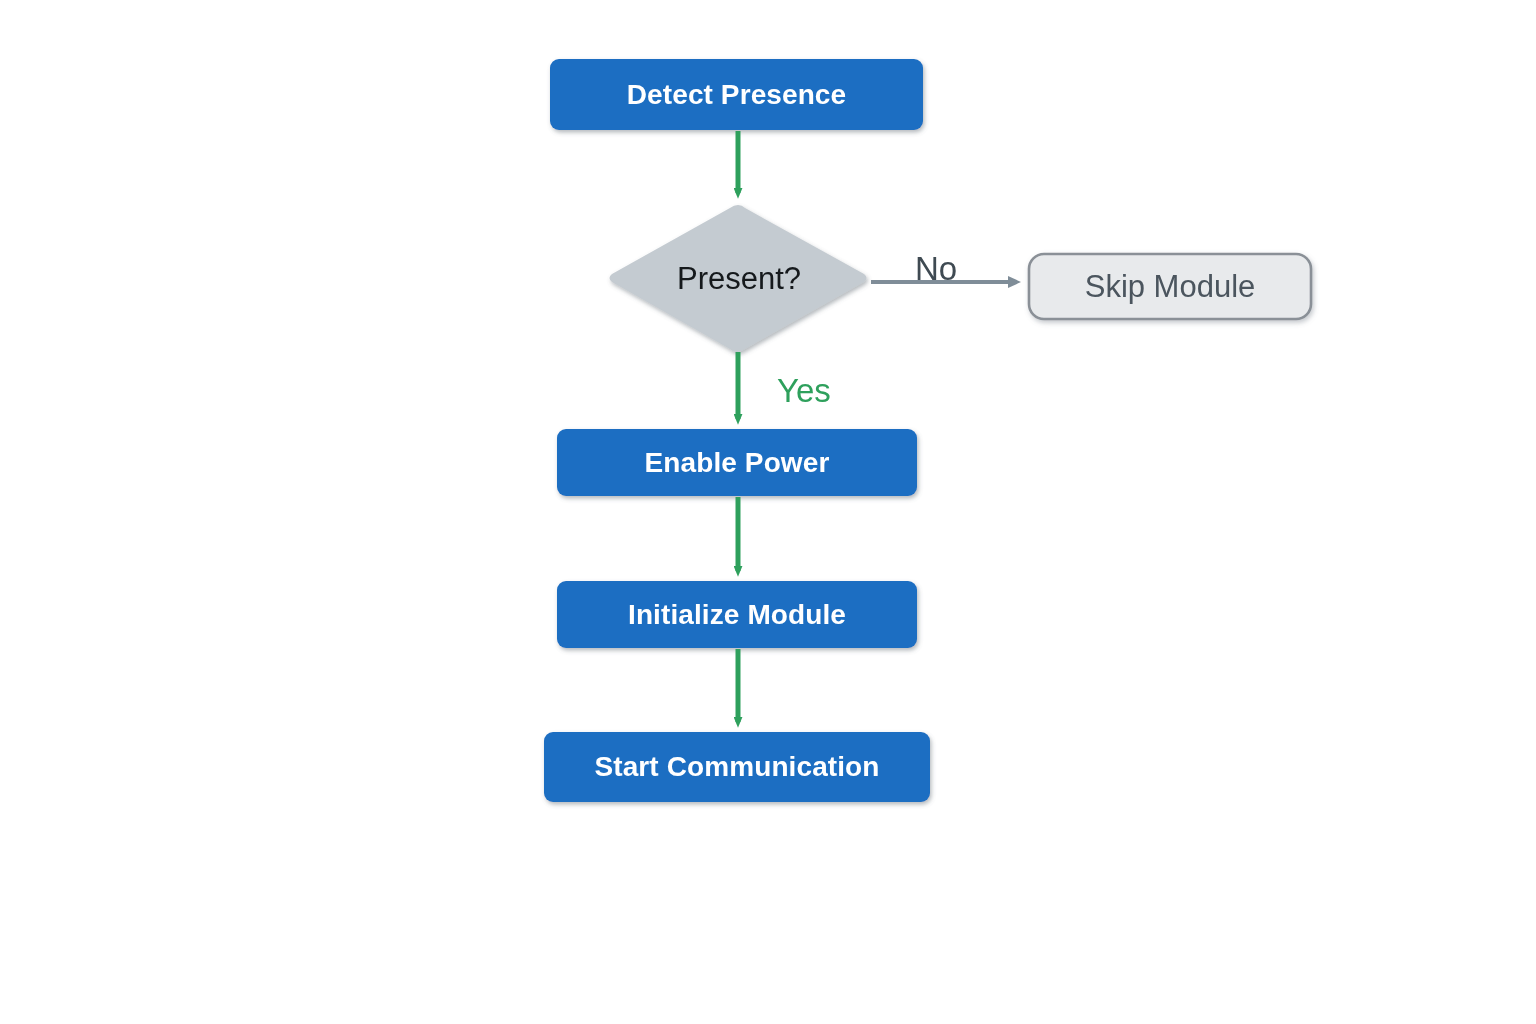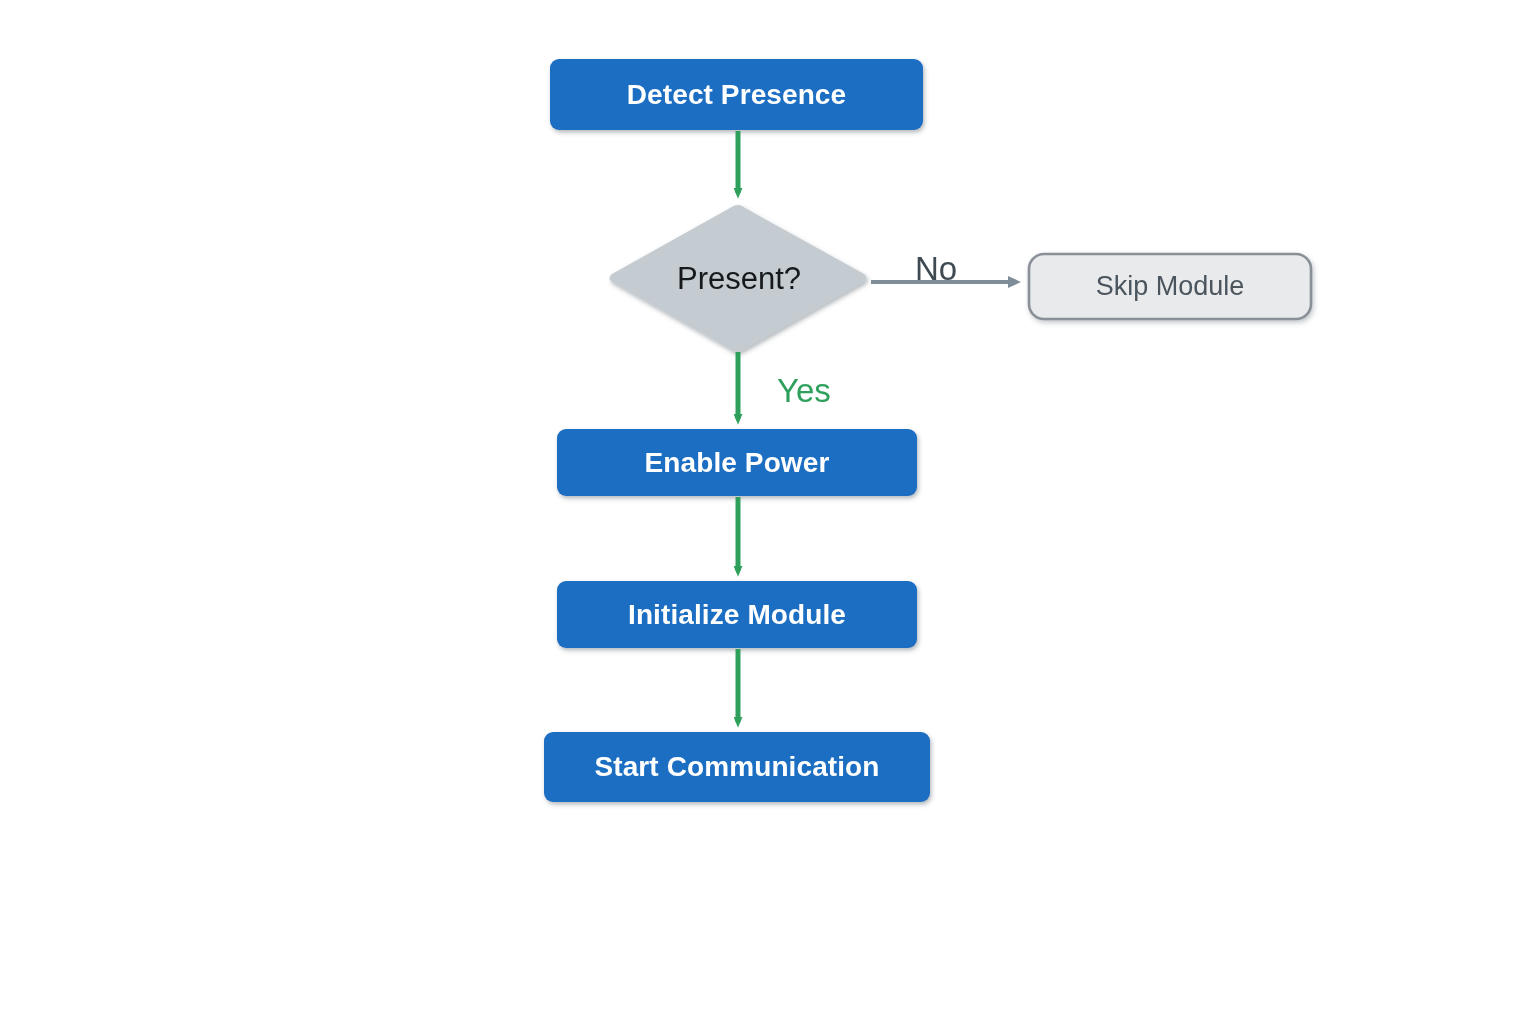--- a/index.html
+++ b/index.html
@@ -42,21 +42,21 @@
     letter-spacing: 0.1px;
   }
   .decision-label {
     color: #15191c;
     font-weight: normal;
     font-size: 31px;
   }
   .skip-label {
     color: #4b555e;
     font-weight: normal;
-    font-size: 27px;
+    font-size: 31px;
   }
   .edge-label {
     position: absolute;
     font-size: 33px;
     white-space: nowrap;
   }
   .edge-label-no {
     color: #3f4a52;
   }
   .edge-label-yes {

